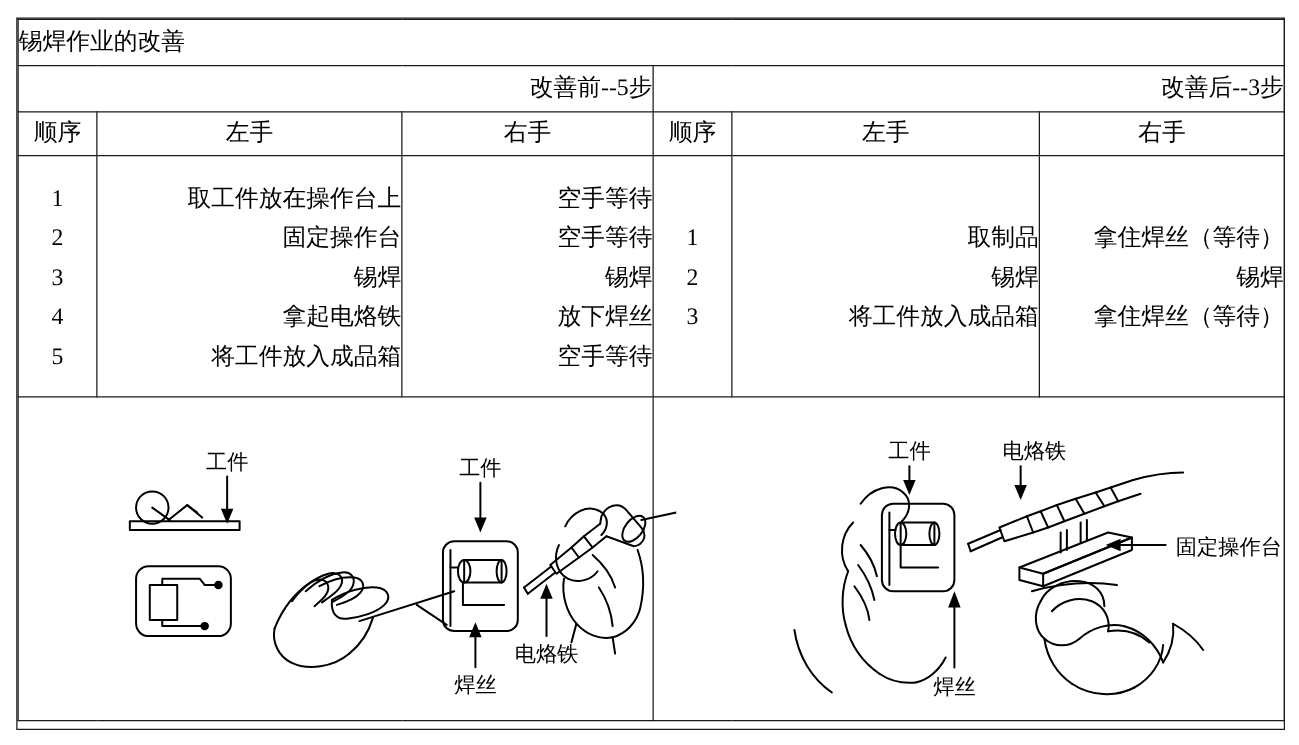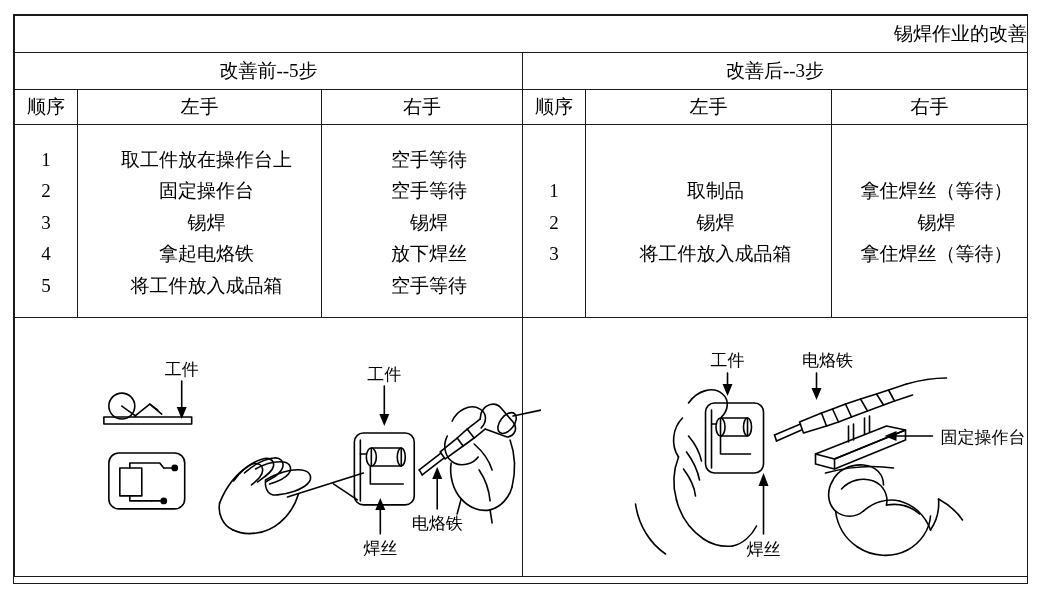--- a/index.html
+++ b/index.html
@@ -35,27 +35,27 @@
   table.grid td {
     border: 1px solid #1a1a1a;
     padding: 0;
     vertical-align: middle;
     font-size: 19px;
     line-height: 1.25;
   }
 
   .title-cell {
     height: 36px;
-    text-align: right;
+    text-align: left;
     font-size: 19.5px;
     margin-top: 43px;
   }
   .section-cell {
     height: 36px;
-    text-align: center;
+    text-align: right;
     font-size: 19.5px;
   }
   .hdr-cell {
     height: 34px;
     text-align: center;
     font-size: 19px;
     font-family: Liberation Serif, serif;
   }
   .body-cell {
     height: 192px;
@@ -69,21 +69,21 @@
     padding-top: 3px;
   }
   .rowline {
     height: 31.5px;
     line-height: 31.5px;
     font-size: 19px;
     white-space: nowrap;
     overflow: hidden;
   }
   .rowline.seq { text-align: center; }
-  .rowline.txt { text-align: center; padding-left: 14px; }
+  .rowline.txt { text-align: right; padding-left: 14px; }
 
   .fig-cell {
     height: 258px;
     padding: 0;
     position: relative;
   }
   .fig-wrap {
     position: relative;
     width: 100%;
     height: 258px;

